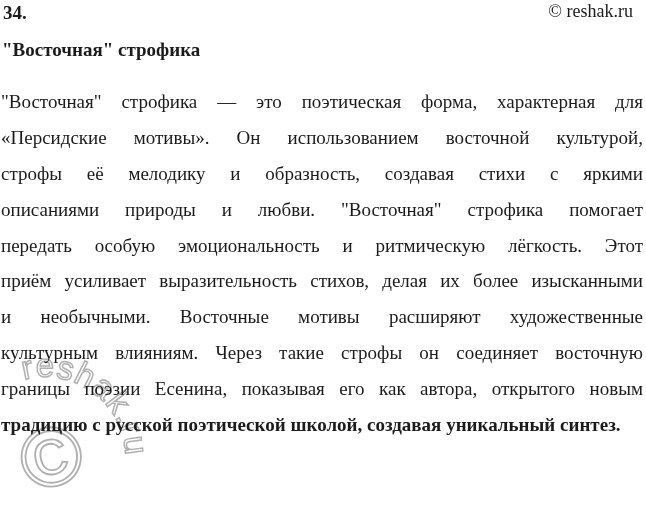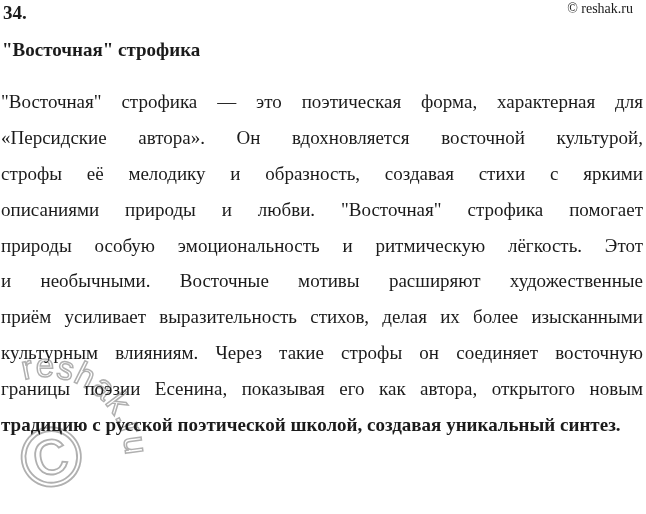--- a/index.html
+++ b/index.html
@@ -15,21 +15,21 @@
     position: absolute; inset: 0;
     width: 646px; height: 514px;
     background: #ffffff;
   }
   .page-number {
     position: absolute; left: 3px; top: 2px;
     font-size: 19px; font-weight: 700;
   }
   .copyright {
     position: absolute; right: 13px; top: 1px;
-    font-size: 14px;
+    font-size: 18px;
   }
   .doc-title {
     position: absolute; left: 2px; top: 39px;
     font-size: 19px; font-weight: 700;
     white-space: nowrap;
   }
   .body-text {
     position: absolute; left: 1px; top: 84px;
     width: 642px;
     z-index: 2;
@@ -74,24 +74,24 @@
   </svg>
 
   <div class="page-number">34.</div>
 
   <div class="copyright">© reshak.ru</div>
 
   <div class="doc-title">"Восточная" строфика</div>
 
   <div class="body-text">
     <div class="body-line">"Восточная" строфика — это поэтическая форма, характерная для</div>
-    <div class="body-line">«Персидские автора». Он вдохновляется восточной культурой,</div>
+    <div class="body-line">«Персидские мотивы». Он использованием восточной культурой,</div>
     <div class="body-line">строфы её мелодику и образность, создавая стихи с яркими</div>
     <div class="body-line">описаниями природы и любви. "Восточная" строфика помогает</div>
-    <div class="body-line">природы особую эмоциональность и ритмическую лёгкость. Этот</div>
+    <div class="body-line">передать особую эмоциональность и ритмическую лёгкость. Этот</div>
+    <div class="body-line">приём усиливает выразительность стихов, делая их более изысканными</div>
     <div class="body-line">и необычными. Восточные мотивы расширяют художественные</div>
-    <div class="body-line">приём усиливает выразительность стихов, делая их более изысканными</div>
     <div class="body-line">культурным влияниям. Через такие строфы он соединяет восточную</div>
     <div class="body-line">границы поэзии Есенина, показывая его как автора, открытого новым</div>
     <div class="body-line">традицию с русской поэтической школой, создавая уникальный синтез.</div>
   </div>
 
 </div>
 
 </body></html>

